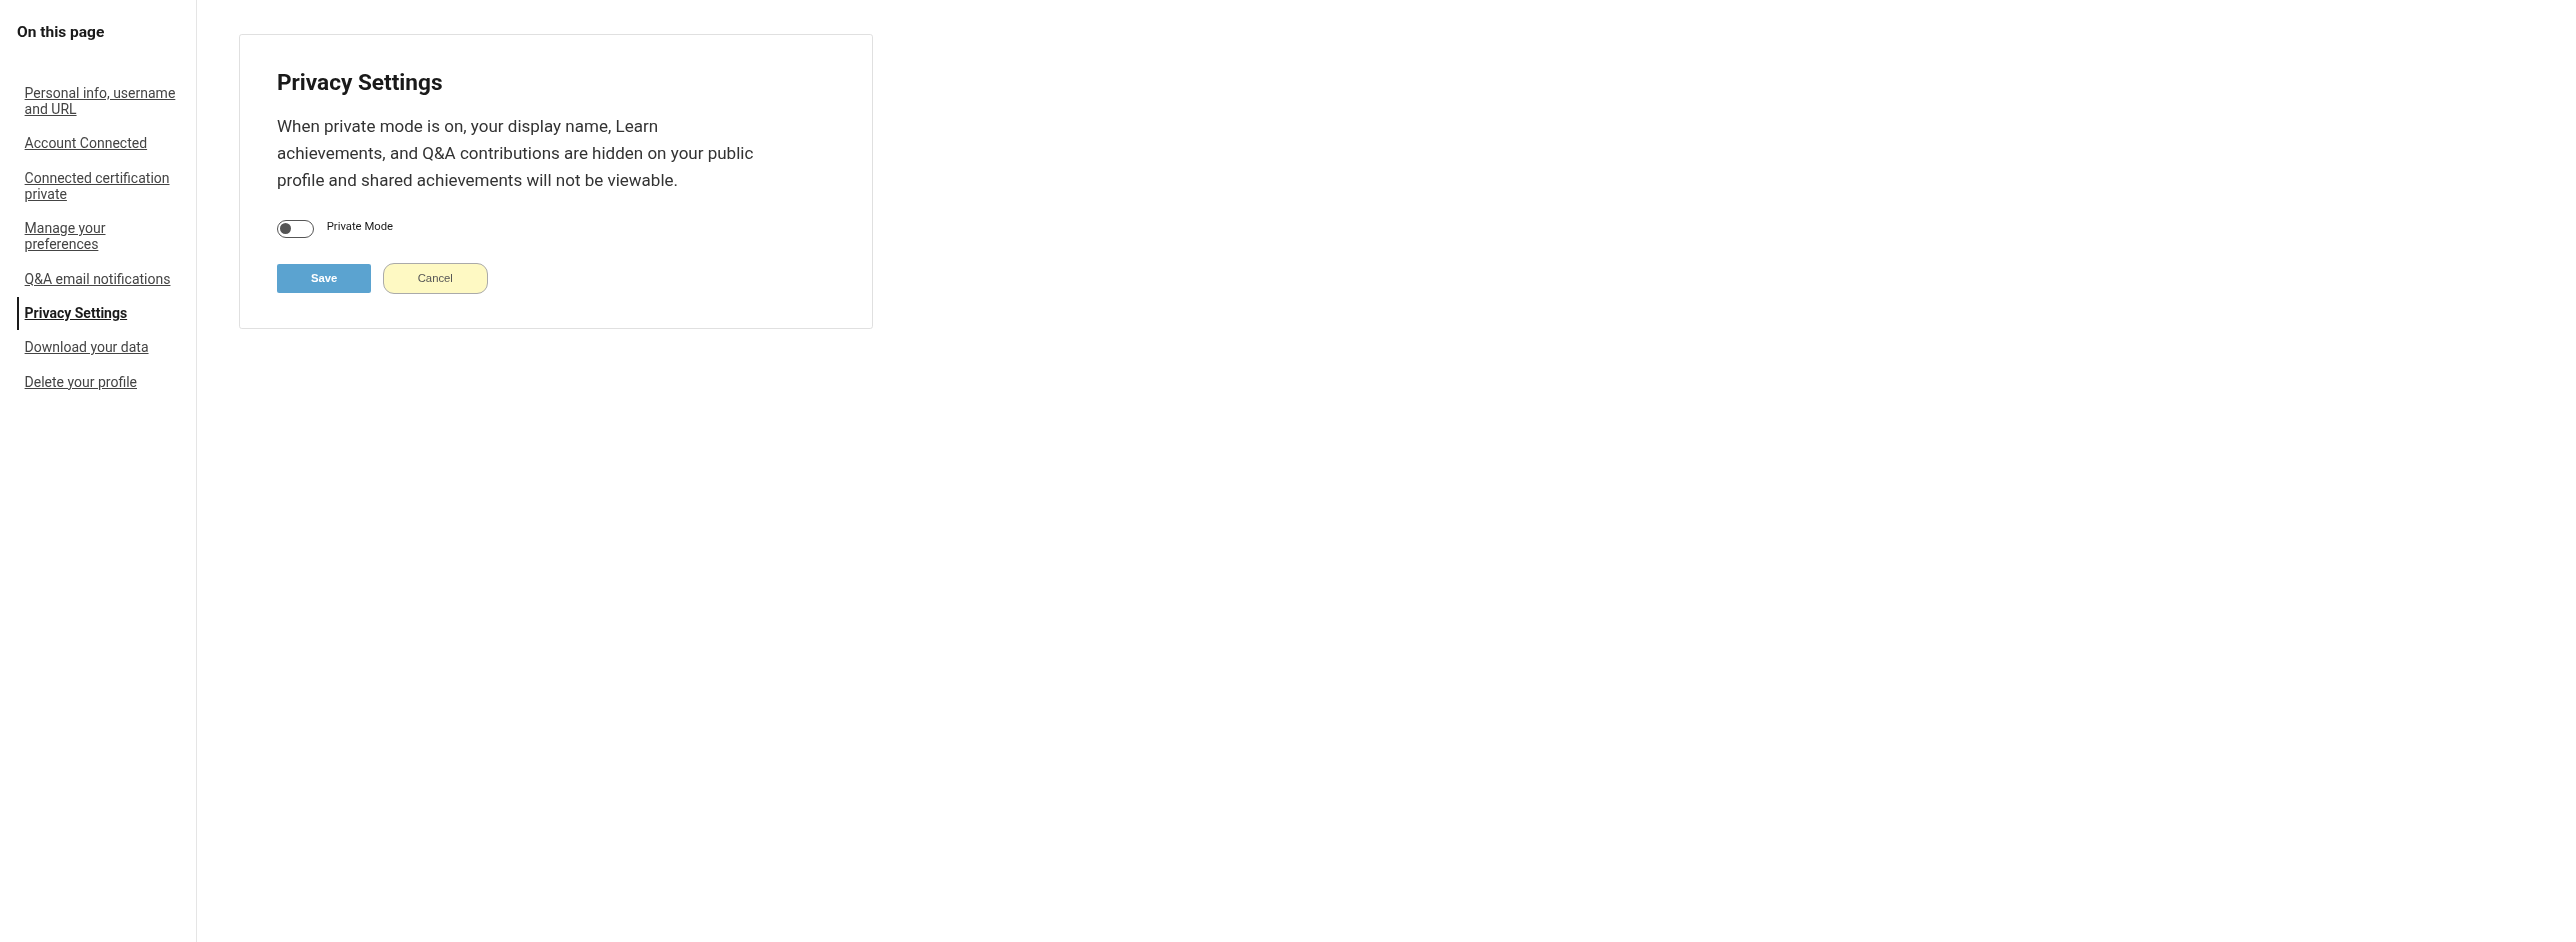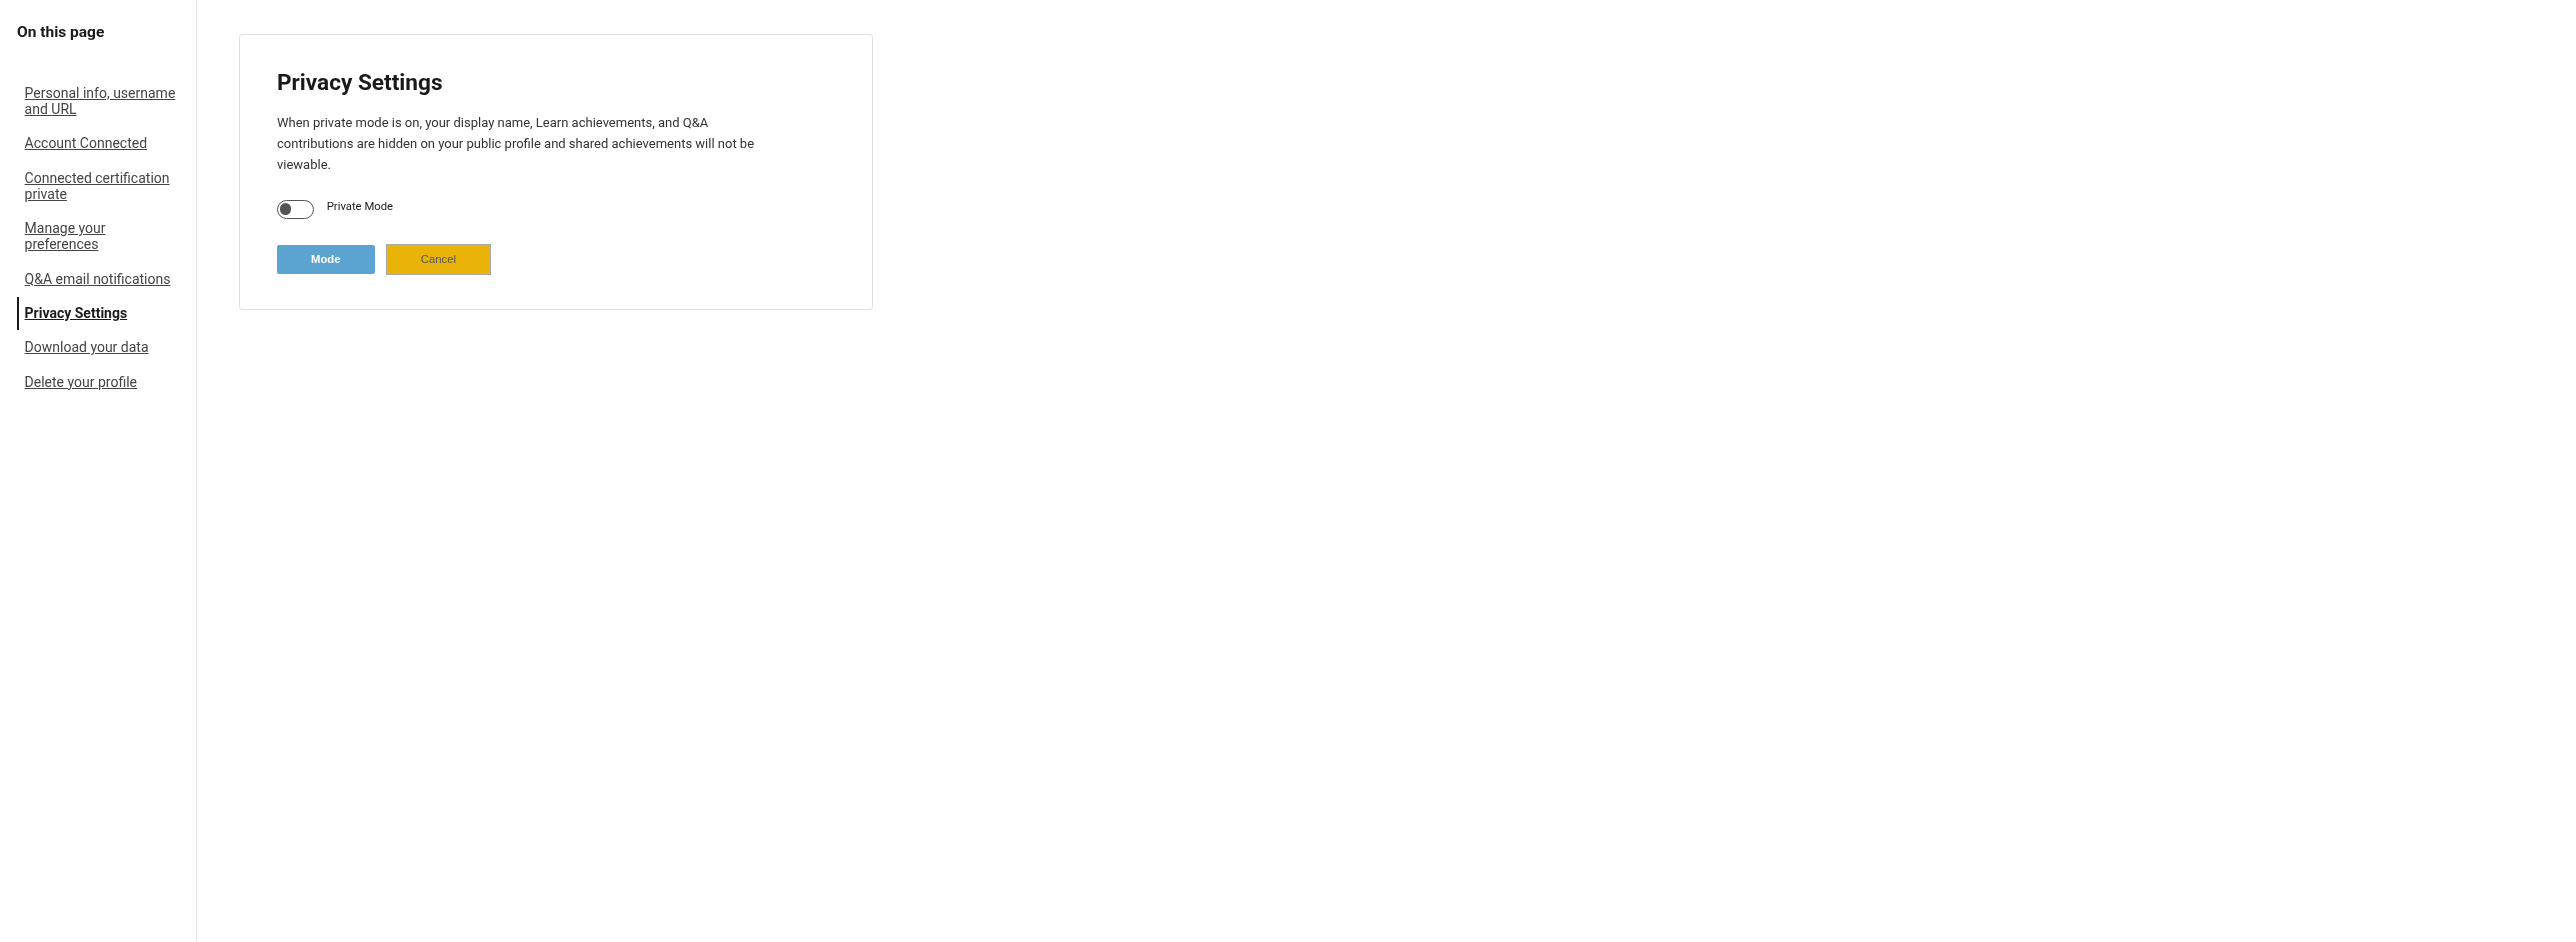--- a/index.html
+++ b/index.html
@@ -65,21 +65,21 @@
     }
 
     .section-title {
       font-size: 22.6px;
       font-weight: 700;
       color: #1a1a1a;
       margin-bottom: 17px;
     }
 
     .section-description {
-      font-size: 13px;
+      font-size: 17px;
       color: #333;
       line-height: 1.6;
       margin-bottom: 25px;
       max-width: 493px;
     }
 
     .toggle-row {
       display: flex;
       align-items: flex-start;
       gap: 12.7px;
@@ -138,27 +138,27 @@
       color: #ffffff;
       border: none;
       padding: 8.5px 34px;
       font-size: 11.3px;
       font-weight: 600;
       cursor: pointer;
       border-radius: 2.1px;
     }
 
     .btn-cancel {
-      background: #eab308;
+      background: #fef9c3;
       color: #555;
       border: 0.7px solid #aaa;
       padding: 8.5px 34px;
       font-size: 11.3px;
       cursor: pointer;
-      border-radius: 0;
+      border-radius: 11px;
     }
   </style>
 </head>
 <body>
 
 <aside class="sidebar">
   <h2 class="sidebar-title">On this page</h2>
   <ul class="nav-list" id="nav-list">
       <li class="nav-item">Personal info, username and URL</li>
       <li class="nav-item">Account Connected</li>
@@ -180,18 +180,18 @@
       <label class="toggle-switch">
         <input type="checkbox" id="private-mode-input" style="">
         <div class="toggle-track">
           <div class="toggle-thumb"></div>
         </div>
       </label>
       <span class="toggle-label">Private Mode</span>
     </div>
 
     <div class="button-row">
-      <button class="btn-save">Mode</button>
+      <button class="btn-save">Save</button>
       <button class="btn-cancel">Cancel</button>
     </div>
   </div>
 </main>
 
 
 </body></html>

